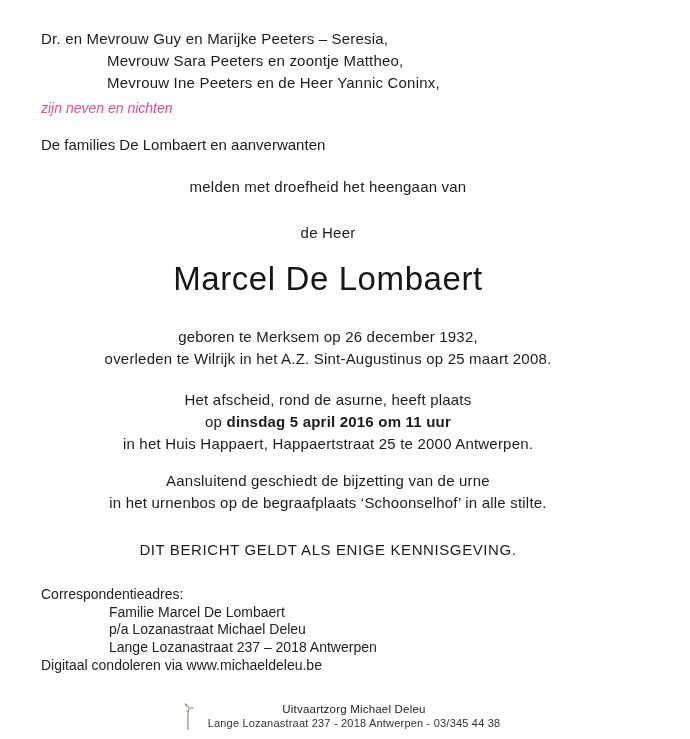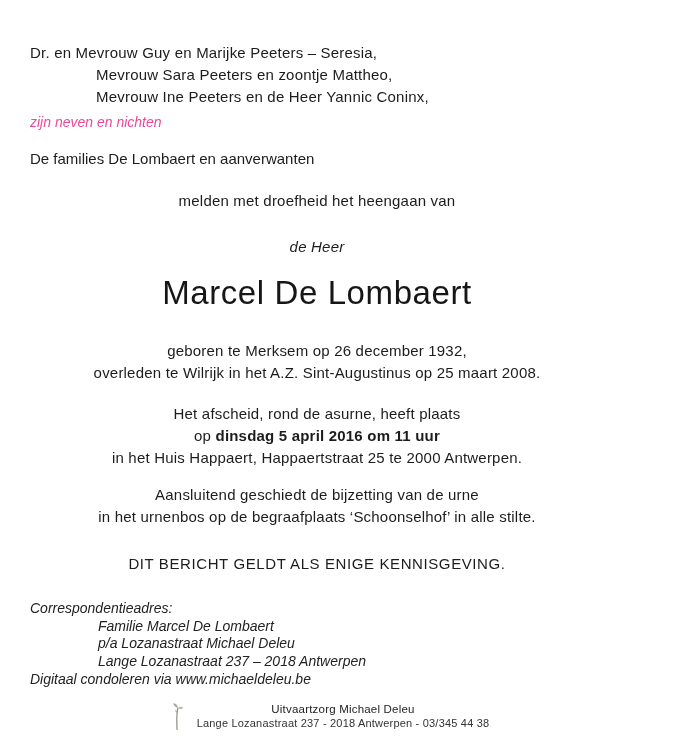--- a/index.html
+++ b/index.html
@@ -4,40 +4,41 @@
 <style>
   * { margin: 0; padding: 0; box-sizing: border-box; }
   html, body { background: #ffffff; }
   body { width: 690px; height: 739px; font-family: "Liberation Sans", sans-serif; color: #1c1c1c; }
 
   .page {
     position: relative;
     width: 634px;
     height: 739px;
     background: #ffffff;
-    padding: 42px 30px 0 30px;
+    padding: 28px 30px 0 30px;
     overflow: hidden;
+    margin-left: 11px;
   }
 
   .line { font-size: 15px; line-height: 22px; letter-spacing: 0.2px; }
   .indent { padding-left: 66px; }
 
   .relation-note {
     margin-top: 6px;
     font-style: italic;
     font-size: 14px;
     color: #ec4899;
   }
 
   .families-line { margin-top: 20px; font-size: 15px; }
 
   .center { text-align: center; font-size: 15px; line-height: 22px; letter-spacing: 0.2px; }
 
   .announce-line { margin-top: 23px; }
-  .title-prefix { margin-top: 24px; font-style: italic; }
+  .title-prefix { margin-top: 24px; }
 
   .deceased-name {
     margin-top: 16px;
     text-align: center;
     font-size: 33px;
     letter-spacing: 0.6px;
     font-weight: 400;
     color: #161616;
   }
 
@@ -49,21 +50,20 @@
 
   .notice-line {
     margin-top: 27px;
     text-align: center;
     font-size: 15px;
     letter-spacing: 0.6px;
   }
 
   .correspondence {
     margin-top: 28px;
-    font-style: italic;
     font-size: 14px;
     line-height: 17.5px;
     color: #222;
   }
   .correspondence .c-indent { padding-left: 68px; }
   .correspondence .c-label, .correspondence .c-last { padding-left: 0; }
   .correspondence .c-last { margin-top: 1px; }
 
   .footer {
     position: absolute;

